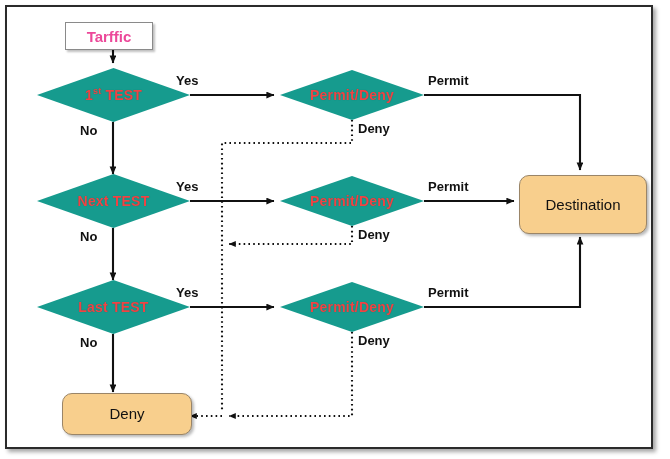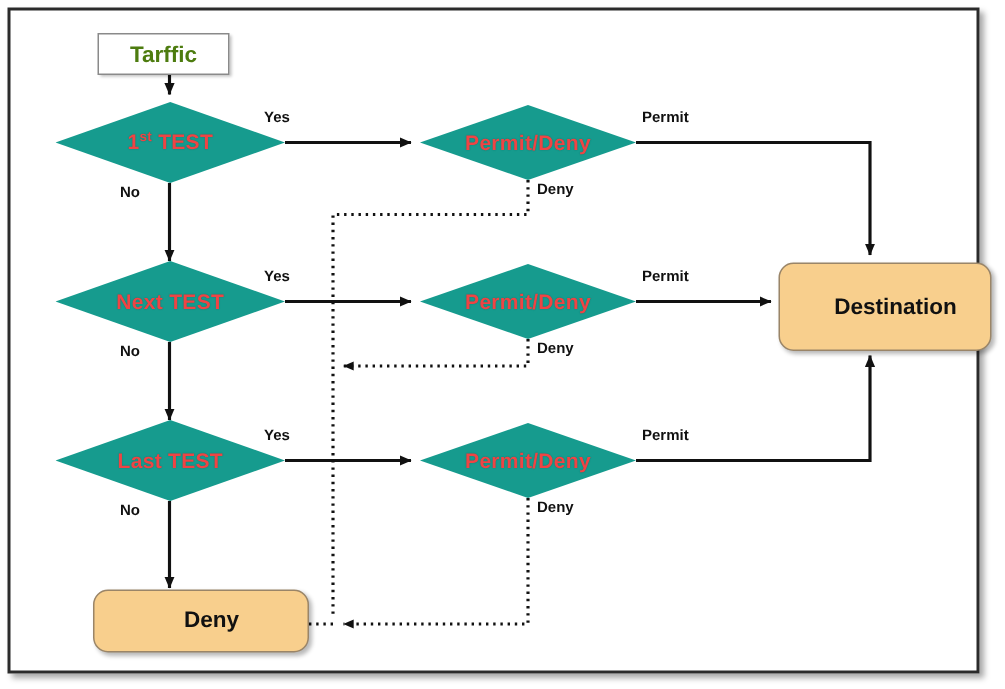--- a/index.html
+++ b/index.html
@@ -6,24 +6,24 @@
   body{width:670px;height:459px;font-family:"Liberation Sans",sans-serif;overflow:hidden;}
   #canvas{position:relative;width:670px;height:459px;}
   #frame{position:absolute;left:5px;top:5px;width:648px;height:444px;border:2px solid #2b2b2b;background:#ffffff;box-shadow:3px 3px 4px rgba(0,0,0,.35);box-sizing:border-box;}
   svg.wires{position:absolute;left:0;top:0;width:670px;height:459px;pointer-events:none;}
 
   .node{position:absolute;display:flex;align-items:center;justify-content:center;text-align:center;}
 
   .diamond{color:#ef4444;font-weight:bold;font-size:14px;letter-spacing:.2px;}
   .diamond .dlabel{position:relative;z-index:2;line-height:1.05;text-shadow:0 0 1px rgba(0,0,0,.25);}
 
-  .rectbox{background:#ffffff;border:1.5px solid #8a8a8a;color:#4d7c0f;font-weight:bold;font-size:15px;box-shadow:1.5px 1.5px 2px rgba(0,0,0,.25);}
-  .roundbox{background:#f8cf8d;border:1.5px solid #9a8568;border-radius:10px;color:#111111;font-weight:bold;font-size:15px;box-shadow:2px 2px 3px rgba(0,0,0,.28);flex-direction:column;line-height:1.45;padding-left:14px;}
+  .rectbox{background:#ffffff;border:1.5px solid #8a8a8a;color:#ec4899;font-weight:bold;font-size:15px;box-shadow:1.5px 1.5px 2px rgba(0,0,0,.25);}
+  .roundbox{background:#f8cf8d;border:1.5px solid #9a8568;border-radius:10px;color:#111111;font-weight:normal;font-size:15px;box-shadow:2px 2px 3px rgba(0,0,0,.28);flex-direction:column;line-height:1.45;}
 
-  .edge-label{position:absolute;font-size:10px;font-weight:bold;color:#111111;white-space:nowrap;}
+  .edge-label{position:absolute;font-size:13px;font-weight:bold;color:#111111;white-space:nowrap;}
 </style>
 </head>
 <body>
 
 <div id="canvas">
   <div id="frame"></div>
 
   <svg class="wires" viewBox="0 0 670 459">
     <defs>
       <marker id="ah" markerWidth="9" markerHeight="9" refX="7.6" refY="3.4" orient="auto" markerUnits="userSpaceOnUse">

